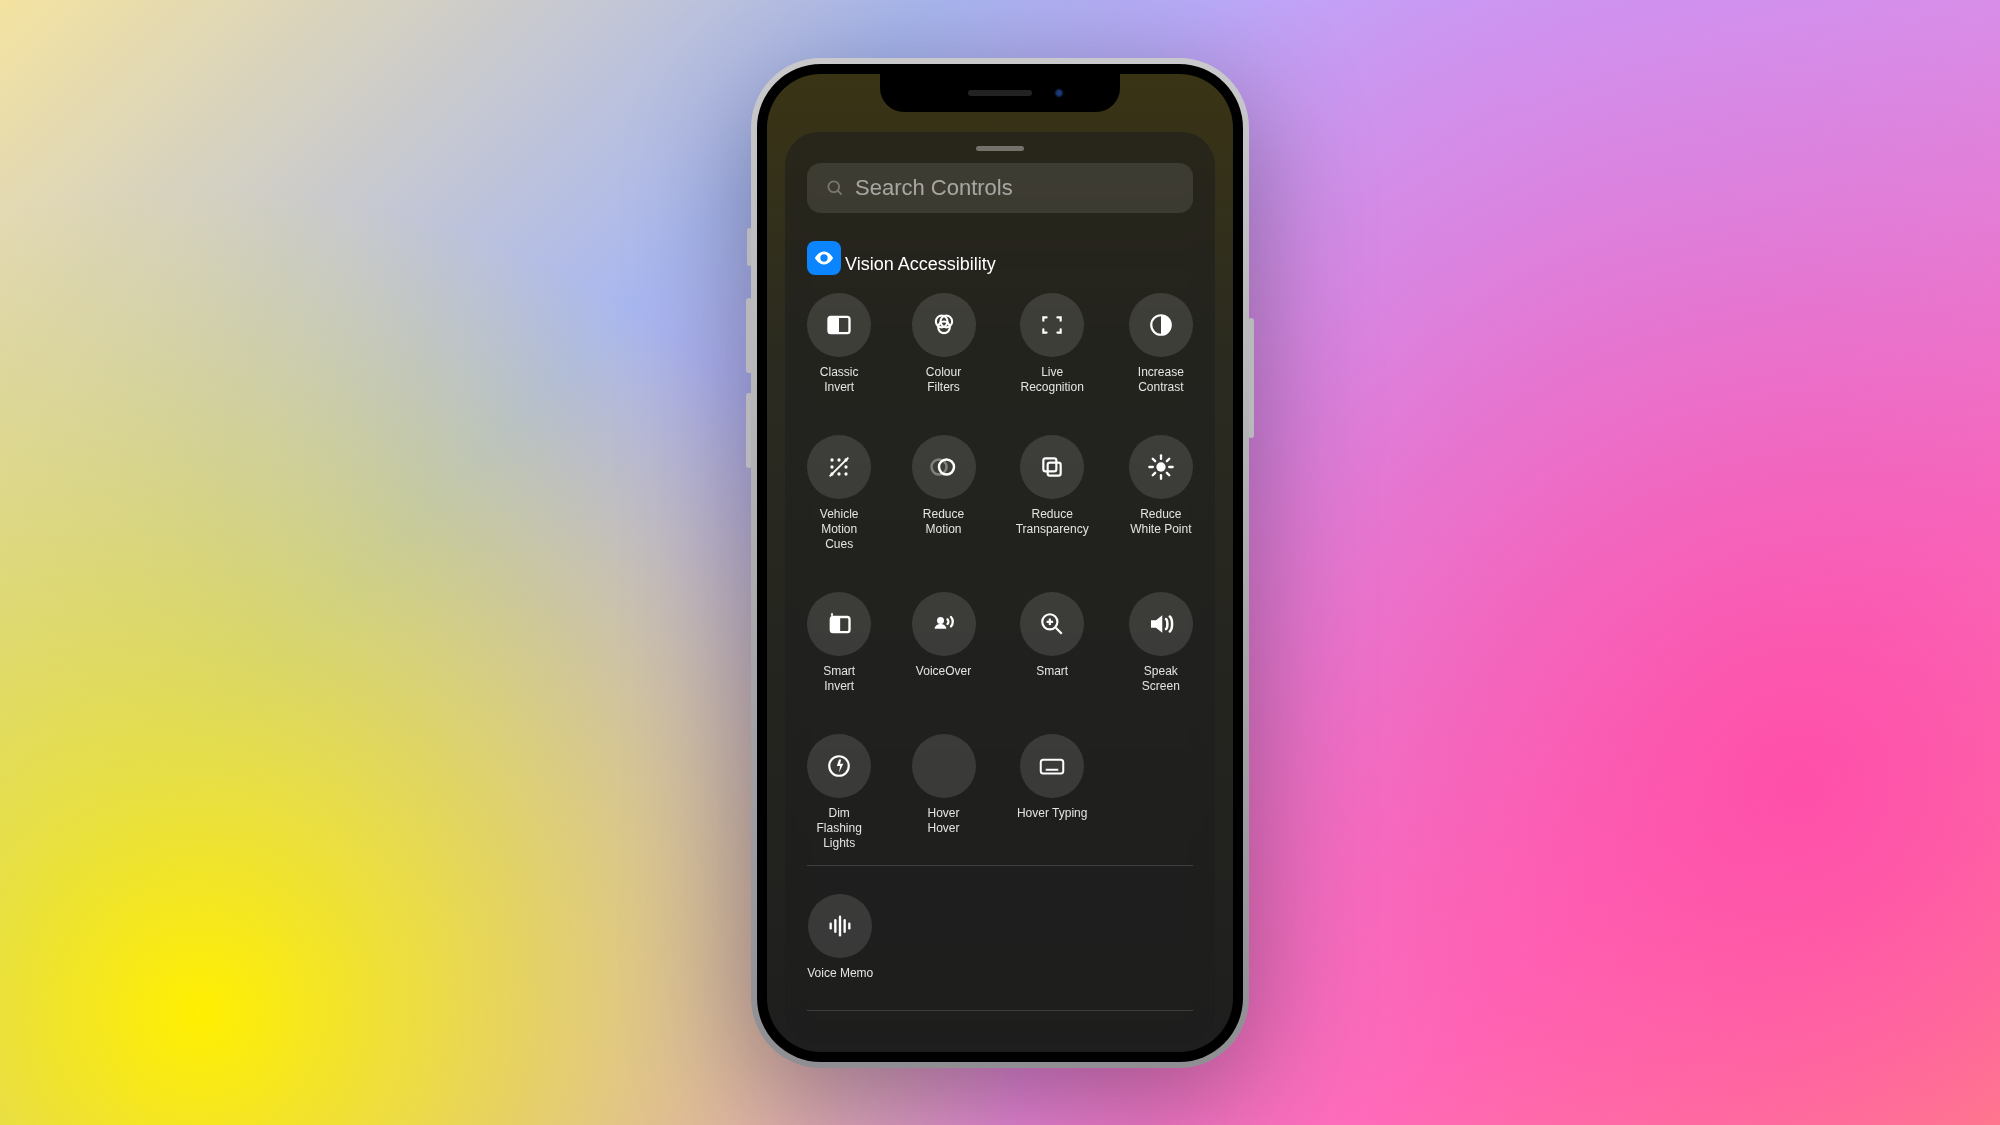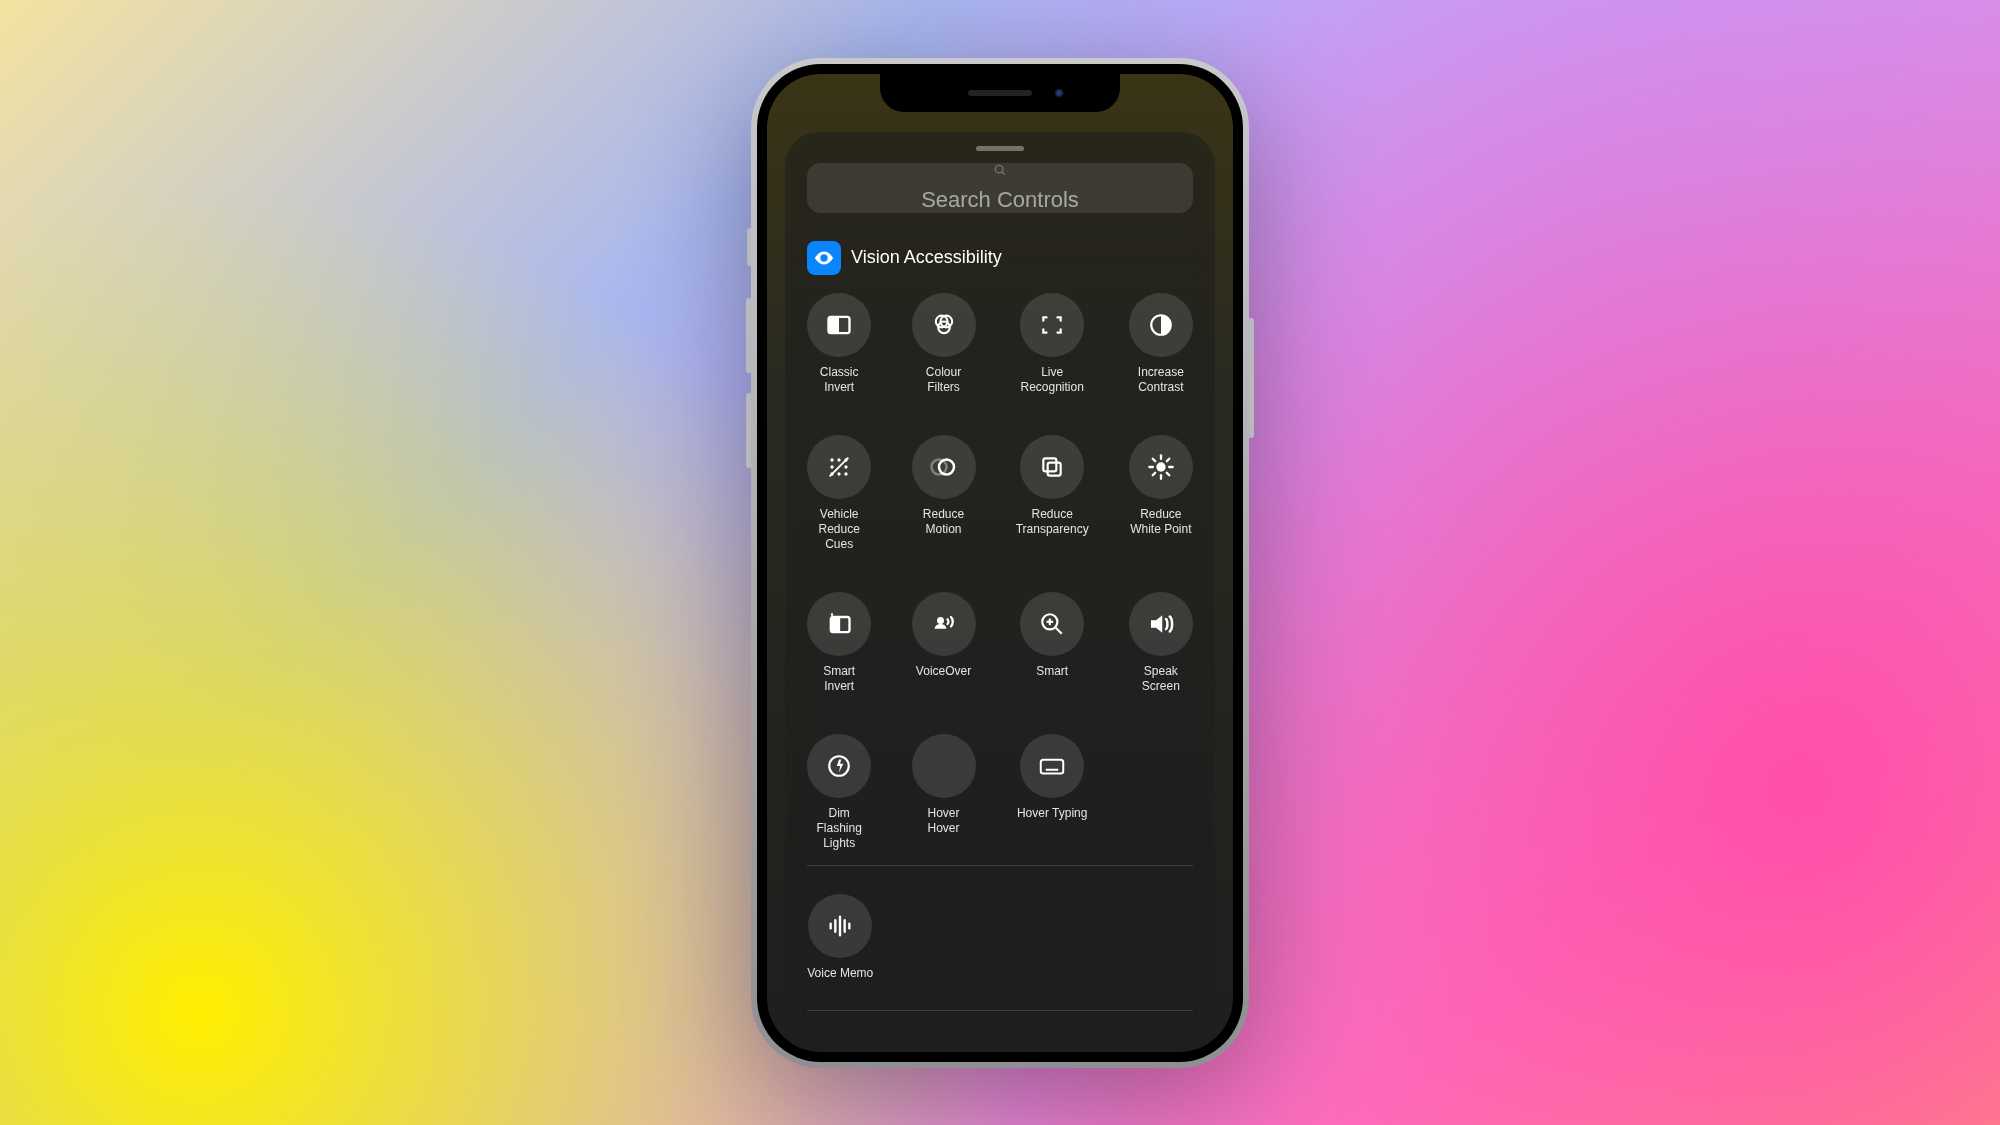--- a/index.html
+++ b/index.html
@@ -101,31 +101,30 @@
   .search-bar {
     background: rgba(255,255,255,0.10);
     border-radius: 14px;
     height: 50px;
     display:flex;
     align-items:center;
     gap:10px;
     padding: 0 18px;
     color: rgba(255,255,255,0.55);
     font-size: 22px;
-    flex-direction: column;
   }
   .search-bar svg { opacity:0.55; }
 
   .section {
     margin-top: 28px;
   }
   .section-header {
     display:flex;
-    align-items:center;
-    gap:10px;
+    align-items:flex-end;
+    gap:4px;
     color:#fff;
     font-size:18px;
     font-weight:500;
     margin-bottom:18px;
   }
   .section-icon {
     width:34px;height:34px;border-radius:8px;
     display:flex;align-items:center;justify-content:center;
     flex-shrink:0;
   }
@@ -269,21 +268,21 @@
                       <circle cx="18" cy="6" r="1.4"></circle>
                       <circle cx="6" cy="12" r="1.4"></circle>
                       <circle cx="18" cy="12" r="1.4"></circle>
                       <circle cx="6" cy="18" r="1.4"></circle>
                       <circle cx="12" cy="18" r="1.4"></circle>
                       <circle cx="18" cy="18" r="1.4"></circle>
                       <line x1="4" y1="20" x2="20" y2="4" stroke="#fff" stroke-width="1.6"></line>
                     </svg>
                   </div>
                 <div class="control-label">Vehicle
-Reduce Cues</div>
+Motion Cues</div>
               </div>
 
               <div class="control">
                 <div class="control-circle">
                     <svg width="30" height="30" viewBox="0 0 24 24" fill="none" stroke="#fff" stroke-width="2">
                       <circle cx="14" cy="12" r="6"></circle>
                       <circle cx="8" cy="12" r="6" stroke-opacity="0.35"></circle>
                     </svg>
                   </div>
                 <div class="control-label">Reduce Motion</div>

